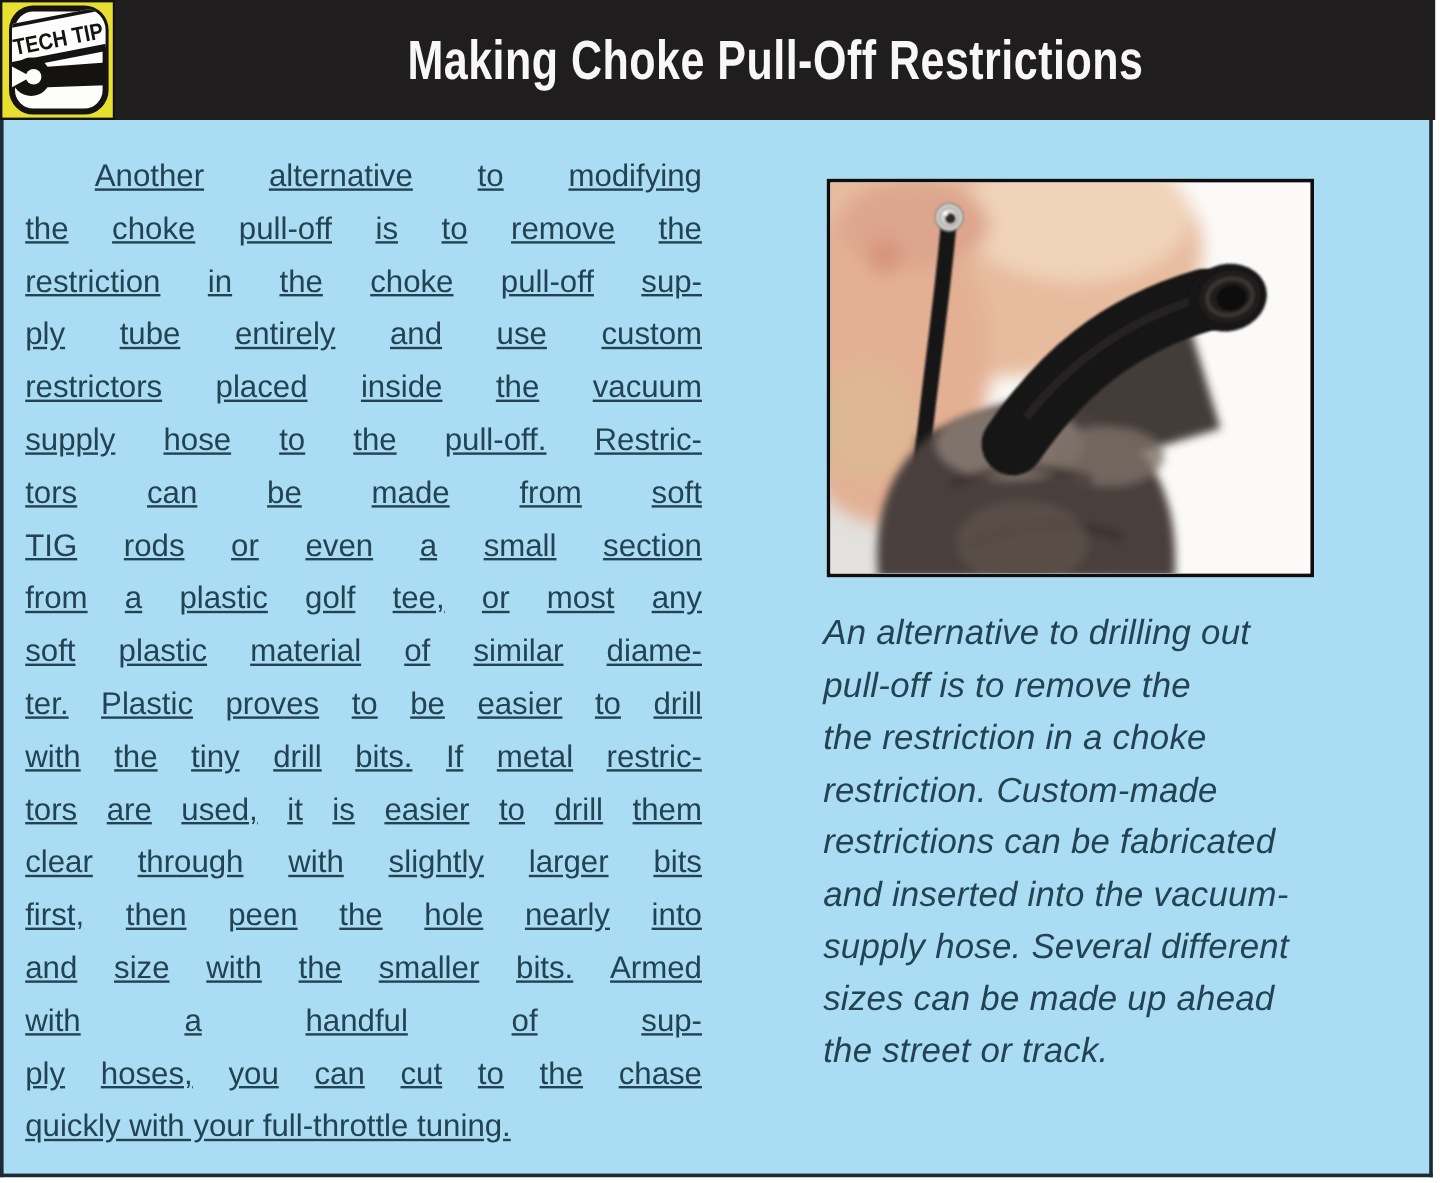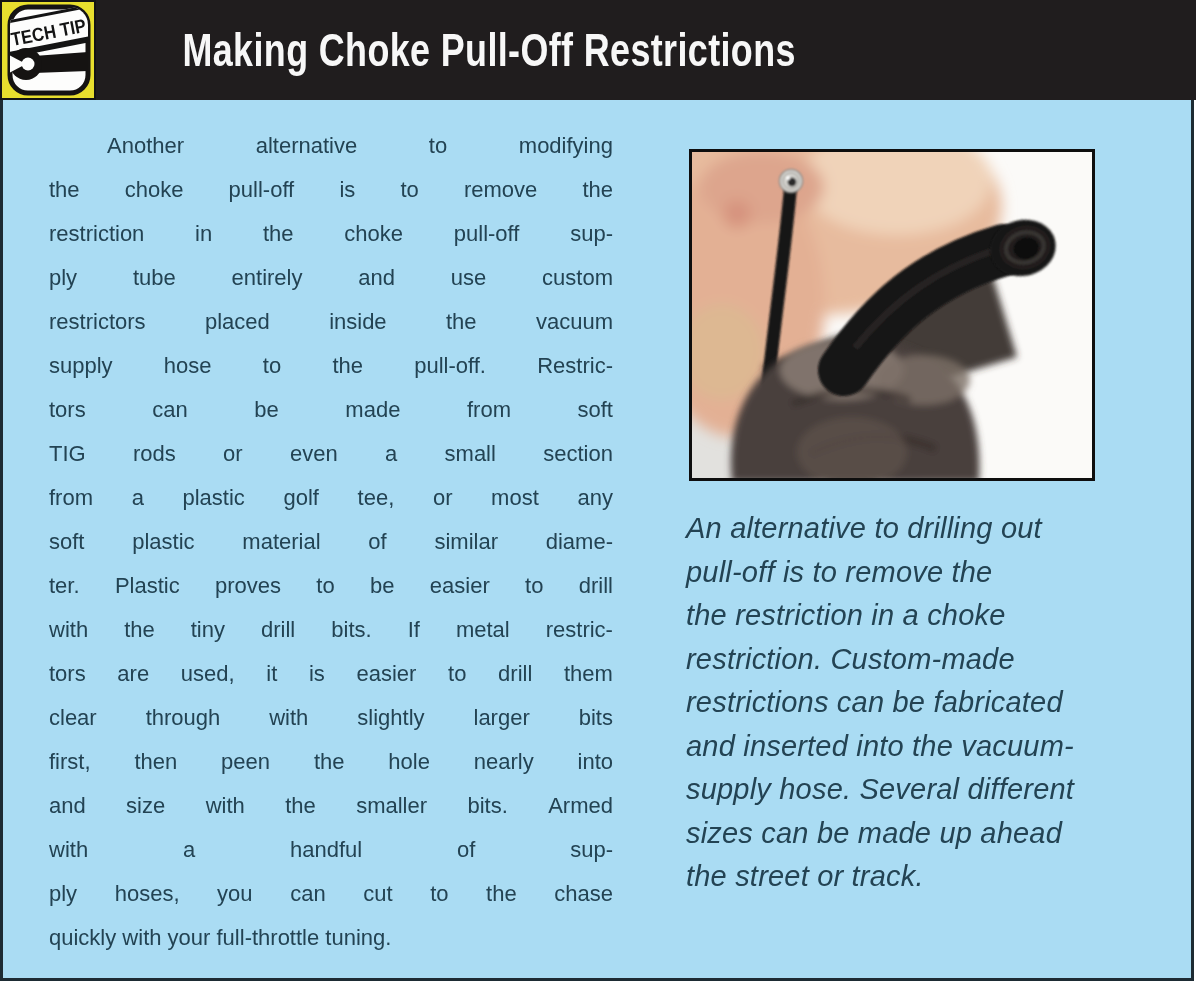--- a/index.html
+++ b/index.html
@@ -10,36 +10,36 @@
   .page{position:absolute;inset:0;background:#ffffff;}
 
   
   .header{
     position:absolute;left:0;top:0;width:1196px;height:100px;
     background:var(--header-bg,#201d1e);display:flex;align-items:center;
   }
   .badge{position:absolute;left:0;top:0;width:96px;height:100px;}
   .badge svg{display:block;}
   .title{
-    flex:1;margin:0 0 0 96px;
+    flex:1;margin:0 0 0 96px;text-align:center;
     color:var(--title-text,#f7f7f7);font-size:46px;font-weight:bold;line-height:100px;
   }
   .title .tscale{display:inline-block;transform:scaleX(.78);transform-origin:center;letter-spacing:.5px;white-space:nowrap;}
 
   
   .panel{
     position:absolute;left:0;top:100px;width:1188px;height:878px;
     background:var(--panel-bg,#aadcf3);
     border:3px solid var(--panel-border,#1d2b33);border-top:none;
   }
 
   
   .body-col{
-    position:absolute;left:46px;top:24px;width:564px;
-    color:var(--body-text,#234353);font-size:22px;line-height:44px;
+    position:absolute;left:18px;top:24px;width:564px;
+    color:var(--body-text,#234353);font-size:26px;line-height:44px;text-decoration:underline;
   }
   .jline{display:flex;justify-content:space-between;white-space:nowrap;}
   .jline.first{padding-left:58px;}
   .jline.last{display:block;}
 
   
   .figure{position:absolute;left:683px;top:49px;width:492px;margin:0;}
   .photo{
     width:400px;height:326px;border:3px solid #0e0e0e;margin-left:3px;
     background:#faf9f7;overflow:hidden;

